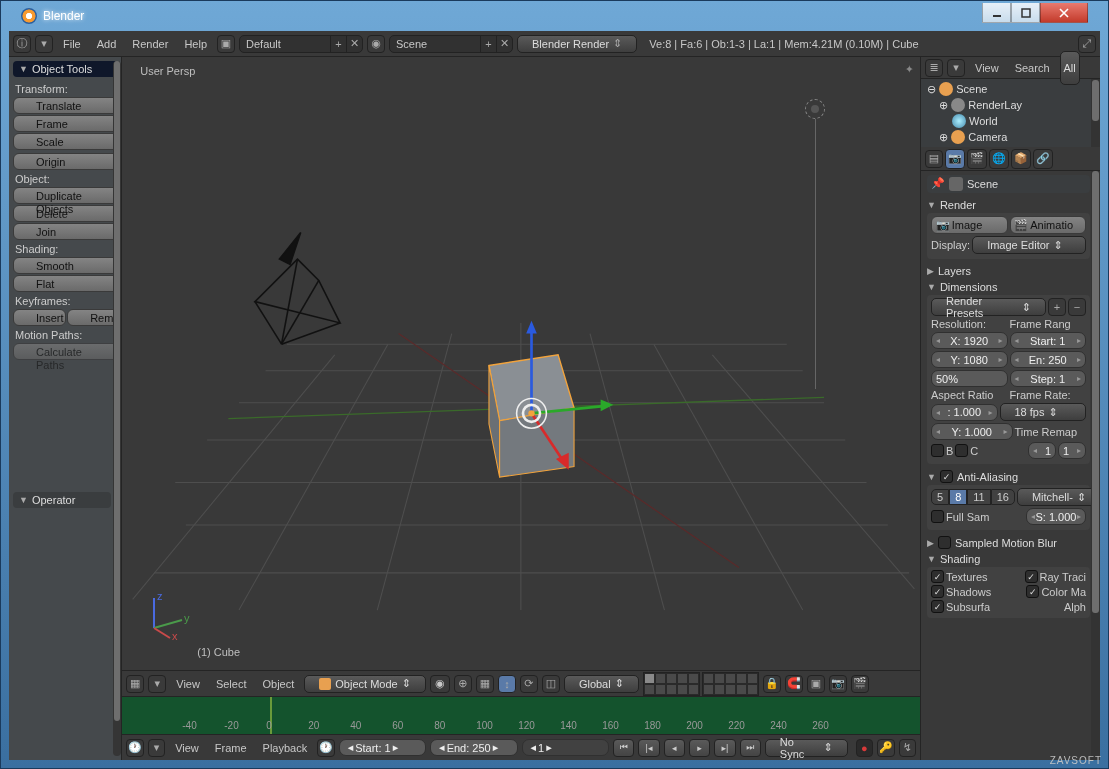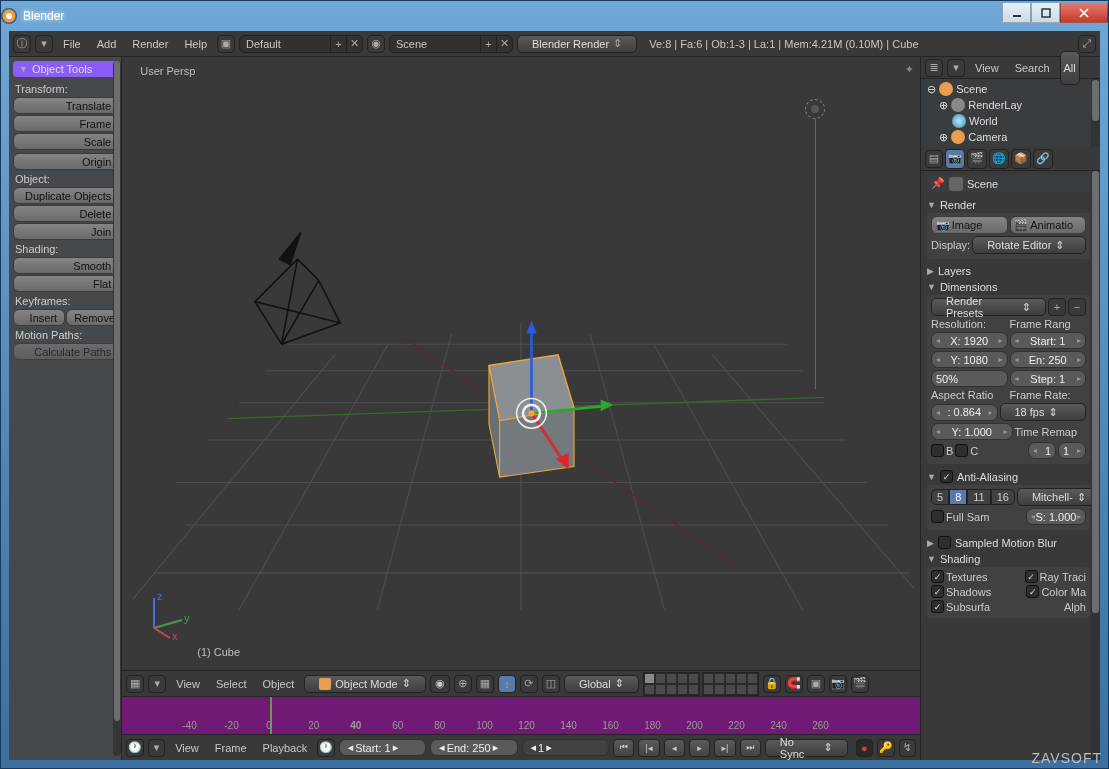--- a/index.html
+++ b/index.html
@@ -1,20 +1,20 @@
 <!DOCTYPE html>
 <html><head>
 <meta charset="utf-8">
 <style>
 * { margin:0; padding:0; box-sizing:border-box; font-family:"Segoe UI",Arial,sans-serif; font-size:11px; user-select:none; }
 body { background:#393939; width:1109px; height:769px; overflow:hidden; position:relative; }
 
 
 .win-frame { position:absolute; inset:0; border:1px solid #1a3a5c; background:linear-gradient(#6fa8d6,#3a6fa0); }
-.titlebar { height:30px; display:flex; align-items:center; padding:0 0; color:#fff; }
+.titlebar { height:30px; display:flex; align-items:center; padding:0 20px; color:#fff; }
 .titlebar .blender-logo { width:16px; height:16px; border-radius:50%; background:radial-gradient(circle,#fff 25%,#f79a2f 30%,#f79a2f 55%,#2b5f9e 60%); margin-right:6px; }
 .titlebar .title { flex:1; font-size:12px; text-shadow:0 0 4px #fff; }
 .win-btns { display:flex; margin-top:-6px; }
 .win-btn { width:29px; height:20px; border:1px solid rgba(0,0,0,.3); border-top:none; background:linear-gradient(#e8f0f8,#c8dcec); display:flex; align-items:center; justify-content:center; color:#333; font-size:10px; }
 .win-btn.close { width:48px; background:linear-gradient(#e97a6e,#c33b2c); color:#fff; border-top-right-radius:0; }
 .win-btn.min svg,.win-btn.max svg{width:10px;height:10px;}
 
 .client { position:absolute; top:30px; left:8px; right:8px; bottom:8px; background:#393939; display:flex; flex-direction:column; }
 
 
@@ -26,24 +26,24 @@
 .icon-btn { width:18px; height:18px; background:#3a3a3a; border:1px solid #222; border-radius:4px; display:flex; align-items:center; justify-content:center; color:#aaa; }
 .pulldown { background:linear-gradient(#5a5a5a,#3e3e3e); border:1px solid #222; border-radius:5px; height:18px; padding:0 14px; display:flex; align-items:center; gap:4px; color:#ddd; }
 .statline { color:#c8c8c8; margin-left:8px; white-space:nowrap; font-size:11px; }
 .spacer { flex:1; }
 
 
 .mainrow { flex:1; display:flex; min-height:0; }
 
 
 .toolshelf { width:165px; background:#45494c; border-right:1px solid #242424; position:relative; padding:4px 2px 4px 4px; overflow:hidden; }
-.panel-head { background:#8b5cf6; border-radius:4px; padding:2px 6px; color:#ddd; margin-bottom:4px; display:flex; align-items:center; gap:4px; }
+.panel-head { background:#0f172a; border-radius:4px; padding:2px 6px; color:#ddd; margin-bottom:4px; display:flex; align-items:center; gap:4px; }
 .panel-head::before { content:"▼"; font-size:9px; color:#aaa; }
 .subhead { color:#ccc; padding:2px 2px; }
-.tool-btn { display:block; width:100%; background:linear-gradient(#848484,#6a6a6a); border:1px solid #3a3a3a; border-radius:6px; color:#111; padding:2px 7px; margin-bottom:1px; text-align:right; cursor:pointer; height:17px; line-height:13px;}
+.tool-btn { display:block; width:100%; background:linear-gradient(#848484,#6a6a6a); border:1px solid #3a3a3a; border-radius:6px; color:#111; padding:2px 22px; margin-bottom:1px; text-align:left; cursor:pointer; height:17px; line-height:13px;}
 .tool-split { display:flex; gap:1px; }
 .tool-split .tool-btn { width:50%; }
 .ts-scroll { position:absolute; right:0; top:4px; bottom:4px; width:8px; background:#353535; border-radius:4px; }
 .ts-scroll .thumb { position:absolute; left:1px; right:1px; top:0; height:95%; background:#6e6e6e; border-radius:3px; }
 
 
 .oper { position:absolute; left:4px; right:10px; bottom:4px; top:435px; }
 .oper .panel-head { background:#3a3d3f; }
 
 
@@ -59,21 +59,21 @@
 
 .v3d-hdr { height:26px; background:#393939; border-top:1px solid #242424; display:flex; align-items:center; padding:0 4px; gap:4px; color:#c8c8c8; }
 .small-btn { width:20px; height:18px; background:#3a3a3a; border:1px solid #222; border-radius:4px; display:flex; align-items:center; justify-content:center; }
 .layer-grid { display:flex; gap:2px; }
 .layer-grid .grp { display:grid; grid-template-columns:repeat(5,11px); grid-template-rows:repeat(2,11px); gap:0; border:1px solid #222; }
 .layer-grid .cell { width:11px; height:11px; background:#4a4a4a; border:1px solid #2a2a2a; }
 .layer-grid .cell.on { background:#8a8a8a; }
 
 
 .timeline { height:64px; background:#393939; border-top:1px solid #242424; display:flex; flex-direction:column; }
-.tl-canvas { flex:1; position:relative; background:#701a75; overflow:hidden; }
+.tl-canvas { flex:1; position:relative; background:#14532d; overflow:hidden; }
 .tl-canvas .zero { position:absolute; top:0; bottom:0; width:2px; background:#6a9a3a; }
 .tl-ticks { position:absolute; bottom:0; left:0; right:0; height:14px; display:flex; color:#999; }
 .tl-ticks span { position:absolute; font-size:10px; }
 .tl-hdr { height:26px; display:flex; align-items:center; padding:0 4px; gap:4px; background:#393939; border-top:1px solid #242424; color:#c8c8c8;}
 .numfield { background:#5a5a5a; border:1px solid #303030; border-radius:7px; height:17px; padding:0 8px; color:#eee; display:flex; align-items:center; gap:2px; }
 .numfield.dark { background:#414141; }
 .play-btn { width:22px; height:18px; background:linear-gradient(#5a5a5a,#444); border:1px solid #222; border-radius:4px; display:flex; align-items:center; justify-content:center; color:#ccc; font-size:9px;}
 
 
 .rightcol { width:180px; background:#45494c; border-left:1px solid #242424; display:flex; flex-direction:column; }
@@ -96,21 +96,21 @@
 .sect-h::before { content:"▼"; font-size:9px; color:#aaa; }
 .sect-h.collapsed::before { content:"▶"; }
 .pbtn { background:linear-gradient(#848484,#6a6a6a); border:1px solid #3a3a3a; border-radius:6px; color:#111; padding:2px 4px; height:18px; display:flex; align-items:center; gap:2px; cursor:pointer; }
 .row { display:flex; gap:2px; margin-bottom:2px; align-items:center;}
 .nfield { background:#5a5a5a; border:1px solid #303030; border-radius:7px; height:17px; padding:0 4px; color:#eee; display:flex; align-items:center; justify-content:space-between; flex:1; font-size:10px;}
 .nfield .arr{color:#999;font-size:8px;}
 .check { width:13px; height:13px; background:#2e2e2e; border:1px solid #111; border-radius:3px; display:inline-flex; align-items:center; justify-content:center; color:#ddd; font-size:9px;}
 .check.on::after{content:"✓";}
 .props-scroll{position:absolute;right:0;top:0;bottom:0;width:9px;background:#333;}
 .props-scroll .th{position:absolute;left:1px;right:1px;top:0;height:75%;background:#6e6e6e;border-radius:3px;}
-.watermark{position:absolute;right:6px;bottom:2px;color:#c8c8c8;font-size:14px;letter-spacing:1px;opacity:.9;}
+.watermark{position:absolute;right:6px;bottom:2px;color:#c8c8c8;font-size:10px;letter-spacing:1px;opacity:.9;}
 .pin{width:14px;height:14px;display:inline-block;}
 .seg { display:flex; }
 .seg .opt { background:#414141; border:1px solid #222; padding:1px 5px; color:#ccc; }
 .seg .opt.on { background:#5a7aa8; color:#fff; }
 .seg .opt:first-child{border-radius:5px 0 0 5px;}
 .seg .opt:last-child{border-radius:0 5px 5px 0;}
 .axis-widget { position:absolute; left:20px; bottom:30px; }
 .crumb{display:flex;align-items:center;gap:4px;background:#3a3d3f;border-radius:4px;padding:2px 4px;margin-bottom:4px;color:#ddd;}
 .tiny-icon{width:14px;height:14px;background:#666;border-radius:3px;}
 </style>
@@ -191,20 +191,25 @@
      <div class="subhead">Keyframes:</div>
      <div class="tool-split">
        <button class="tool-btn">Insert</button>
        <button class="tool-btn">Remove</button>
      </div>
      <div class="subhead">Motion Paths:</div>
      <button class="tool-btn" style="opacity:.6">Calculate Paths</button>
      <div class="ts-scroll">
             <div class="thumb"></div>
           </div>
+     <div class="oper">
+       <div class="panel-head">
+              <span>Operator</span>
+            </div>
+     </div>
    </div>
 
    <div class="viewport">
      <div class="view3d">
        <div class="label-tl">User Persp</div>
        <div class="lamp"></div>
        <div class="lamp-line"></div>
        <svg class="viewport-svg" viewBox="0 0 750 570">
 
          <g stroke="#4e4e4e" stroke-width="1">
@@ -323,21 +328,21 @@
      </div>
 
      <div class="timeline">
        <div class="tl-canvas">
          <div class="zero" style="left:148px"></div>
          <div class="tl-ticks" id="tl-ticks">
                 <span style="left: 60px;">-40</span>
                 <span style="left: 102px;">-20</span>
                 <span style="left: 144px;">0</span>
                 <span style="left: 186px;">20</span>
-                <span style="left: 228px; font-weight: bold;">40</span>
+                <span style="left: 228px;">40</span>
                 <span style="left: 270px;">60</span>
                 <span style="left: 312px;">80</span>
                 <span style="left: 354px;">100</span>
                 <span style="left: 396px;">120</span>
                 <span style="left: 438px;">140</span>
                 <span style="left: 480px;">160</span>
                 <span style="left: 522px;">180</span>
                 <span style="left: 564px;">200</span>
                 <span style="left: 606px;">220</span>
                 <span style="left: 648px;">240</span>
@@ -444,21 +449,21 @@
                 <span>Render</span>
               </div>
          <div class="sect">
            <div class="row">
              <div class="pbtn" style="flex:1">📷 <span>Image</span></div>
              <div class="pbtn" style="flex:1">🎬 <span>Animatio</span></div>
            </div>
            <div class="row">
                   <span>Display:</span>
              <div class="pulldown" style="flex:1">
-                    <span>Rotate Editor</span>
+                    <span>Image Editor</span>
                     <span>⇕</span>
                   </div>
            </div>
          </div>
 
          <div class="sect-h collapsed">
                 <span>Layers</span>
               </div>
 
          <div class="sect-h">
@@ -511,21 +516,21 @@
                     <span class="arr">▸</span>
                   </div>
                 </div>
            <div class="row">
                   <span style="flex:1">Aspect Ratio</span>
                   <span style="flex:1">Frame Rate:</span>
                 </div>
            <div class="row">
                   <div class="nfield">
                     <span class="arr">◂</span>
-                    <span>: 0.864</span>
+                    <span>: 1.000</span>
                     <span class="arr">▸</span>
                   </div>
                   <div class="pulldown" style="flex:1">
                     <span>18 fps</span>
                     <span>⇕</span>
                   </div>
                 </div>
            <div class="row">
                   <div class="nfield">
                     <span class="arr">◂</span>

